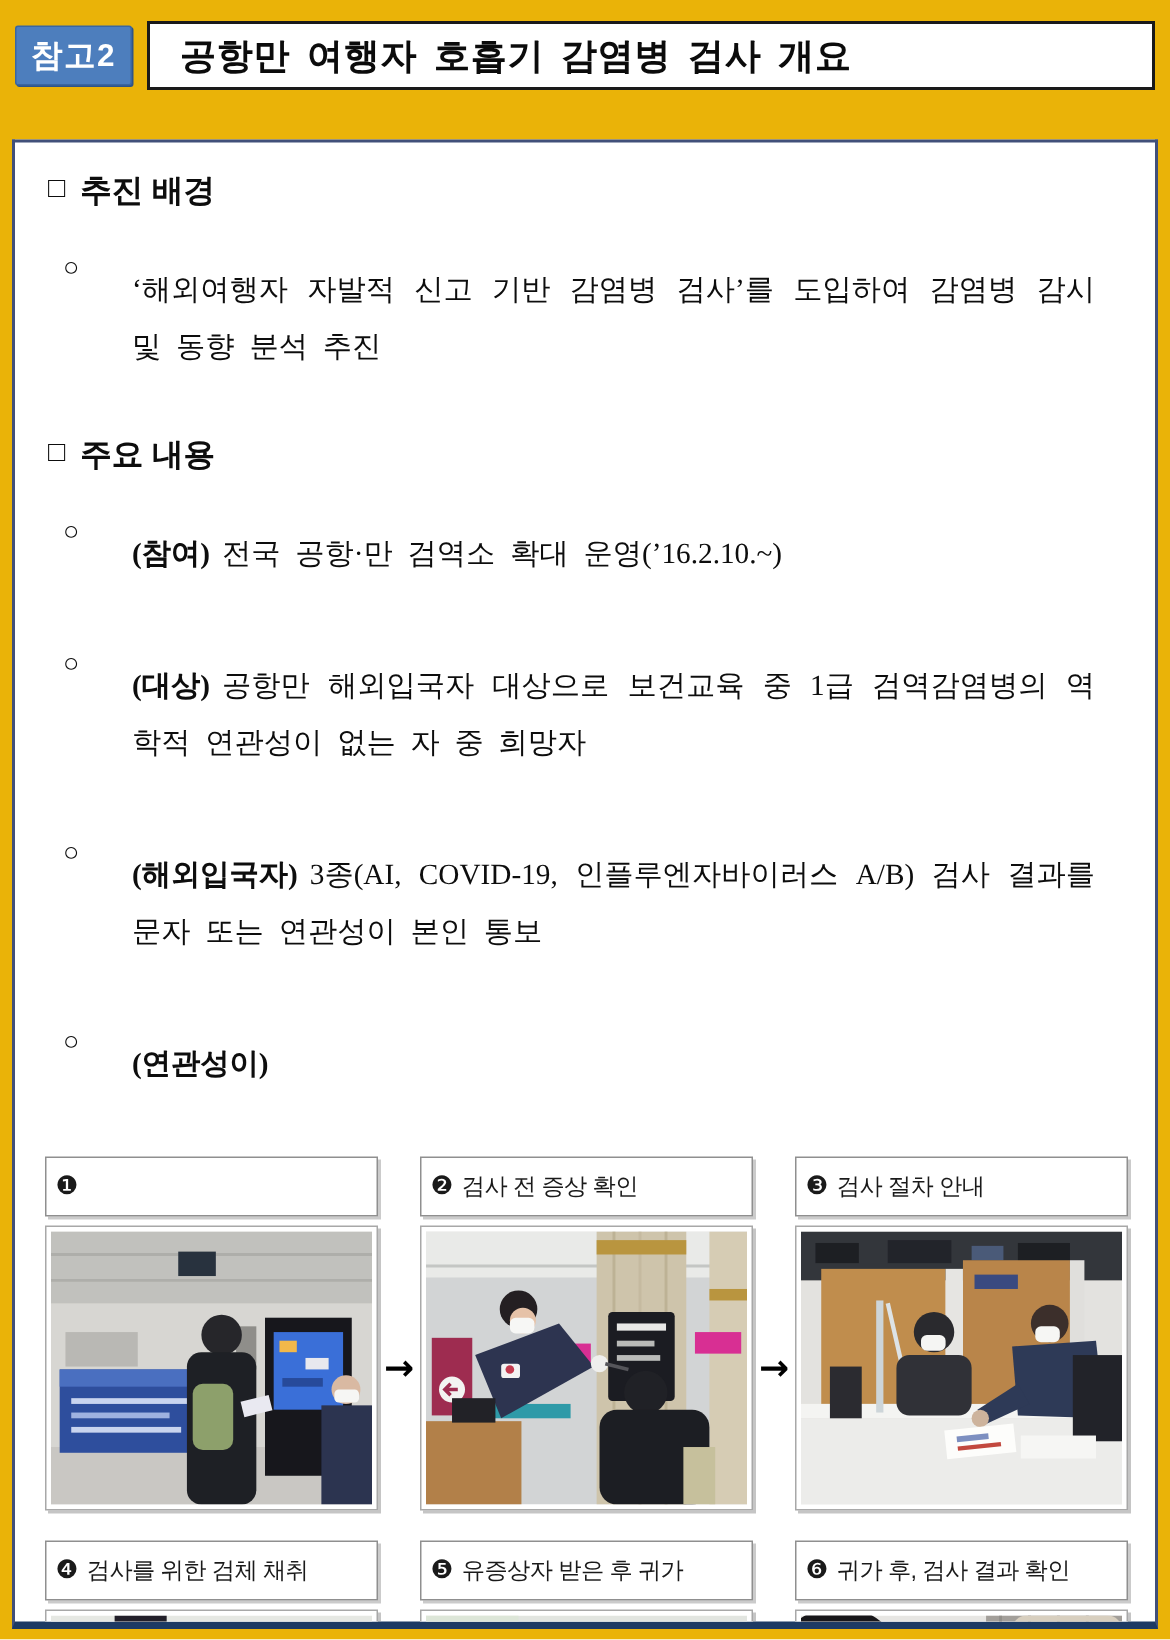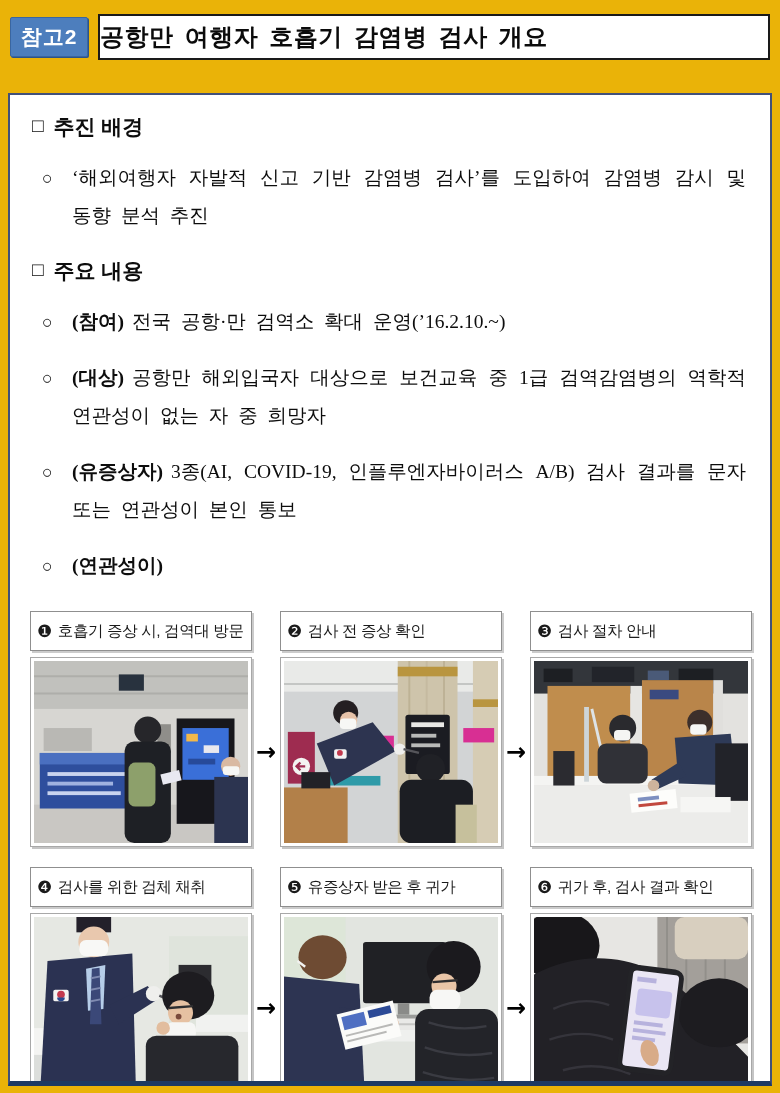--- a/index.html
+++ b/index.html
@@ -18,20 +18,21 @@
     background:#4d7ebd;border:1px solid #3a66a0;border-radius:2px;
     display:flex;align-items:center;justify-content:center;
     color:#ffffff;font-family:"Liberation Sans","DejaVu Sans",sans-serif;
     font-weight:700;font-size:21px;letter-spacing:1px;
     box-shadow:1px 1px 0 #2e5488;
   }
   .title-box{
     position:absolute;left:88px;right:0;top:0;height:42px;
     background:#ffffff;border:2px solid #1a1a1a;
     display:flex;align-items:center;
+    padding-left:20px;
     font-family:"Liberation Sans","DejaVu Sans",sans-serif;
     font-weight:700;font-size:24px;color:#0b0b0b;
     letter-spacing:0.5px;word-spacing:4px;
   }
   
   .main-box{
     position:absolute;left:8px;top:93px;width:764px;height:993px;
     box-sizing:border-box;
     border:2px solid #41507a;
     border-bottom:5px solid #1d3a63;
@@ -47,21 +48,21 @@
   }
   .sec-heading .sq{font-size:19px;font-weight:400;transform:translateY(-1px);}
   .bullet{
     display:flex;align-items:flex-start;
     margin:18px 6px 18px 12px;
   }
   .b-marker{
     flex:0 0 30px;font-size:18px;line-height:38px;color:#0d0d0d;
   }
   .b-text{
-    flex:1;margin:0;font-size:19.5px;line-height:38px;
+    flex:1;margin:16px;font-size:19.5px;line-height:38px;
     text-align:justify;word-spacing:5px;color:#0d0d0d;
   }
   .b-text b{margin-right:8px;}
   .b-text b:empty{margin-right:0;}
   
   .proc-grid{
     margin-top:26px;
     display:grid;
     grid-template-columns:222px 28px 222px 28px 222px;
     grid-auto-rows:auto;
@@ -123,34 +124,33 @@
       <p class="b-text"><b>(참여)</b><span>전국 공항·만 검역소 확대 운영(’16.2.10.~)</span></p>
     </div>
 
     <div class="bullet">
       <span class="b-marker">○</span>
       <p class="b-text"><b>(대상)</b><span>공항만 해외입국자 대상으로 보건교육 중 1급 검역감염병의 역학적 연관성이 없는 자 중 희망자</span></p>
     </div>
 
     <div class="bullet">
       <span class="b-marker">○</span>
-      <p class="b-text"><b>(유증상자)</b><span>3종(AI, COVID-19, 인플루엔자바이러스 A/B) 검사 결과를 문자 또는 연관성이 본인 통보</span></p>
+      <p class="b-text"><b>(해외입국자)</b><span>3종(AI, COVID-19, 인플루엔자바이러스 A/B) 검사 결과를 문자 또는 연관성이 본인 통보</span></p>
     </div>
 
     <div class="bullet" style="margin-bottom:4px;">
       <span class="b-marker">○</span>
       <p class="b-text"><b>(연관성이)</b><span></span></p>
     </div>
 
     <div class="proc-grid">
 
       <div class="proc-cell">
         <div class="cap">
           <span class="num">❶</span>
-          <span>호흡기 증상 시, 검역대 방문</span>
         </div>
         <div class="photo-frame">
           <svg viewBox="0 0 222 190" preserveAspectRatio="none">
             <rect width="222" height="190" fill="#d7d6d2"></rect>
             <rect width="222" height="50" fill="#c1c1bd"></rect>
             <line x1="0" y1="16" x2="222" y2="16" stroke="#aeaeaa" stroke-width="2"></line>
             <line x1="0" y1="34" x2="222" y2="34" stroke="#aeaeaa" stroke-width="2"></line>
             <rect x="88" y="14" width="26" height="17" fill="#28323e"></rect>
             <rect y="150" width="222" height="40" fill="#c9c7c3"></rect>
             <rect x="10" y="70" width="50" height="24" fill="#b9b8b4"></rect>

